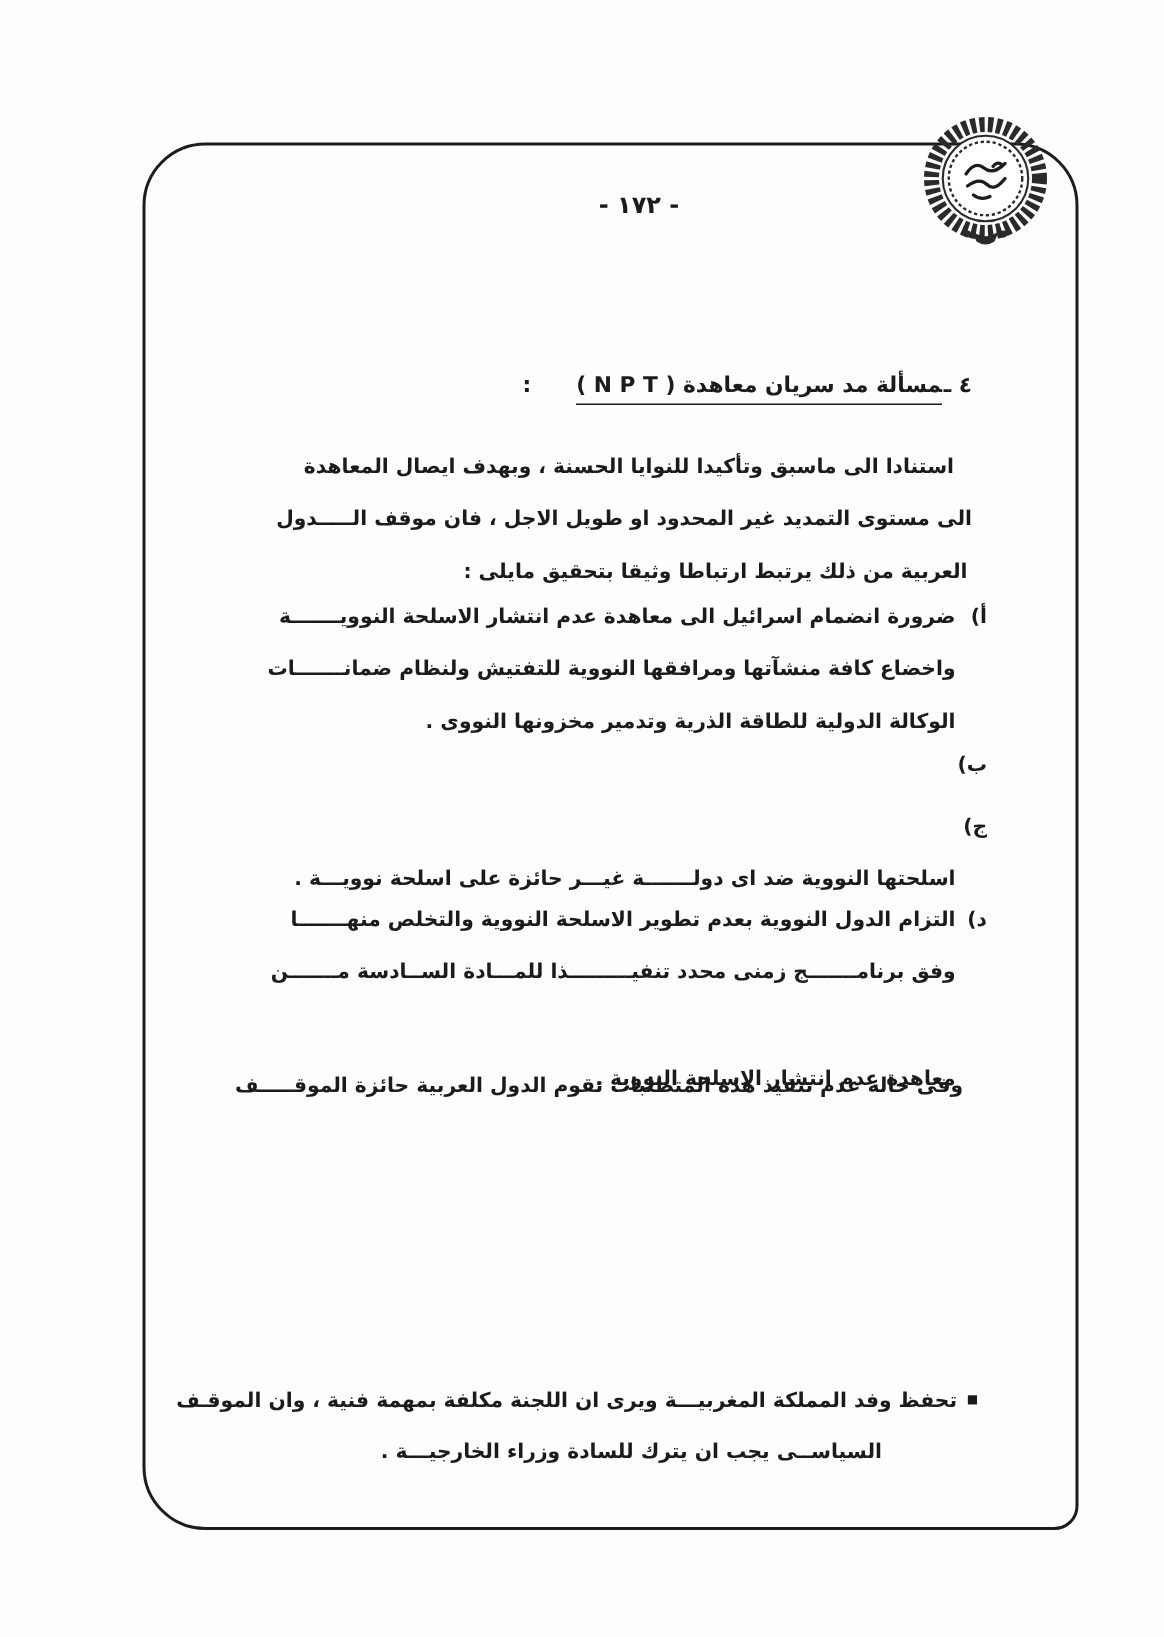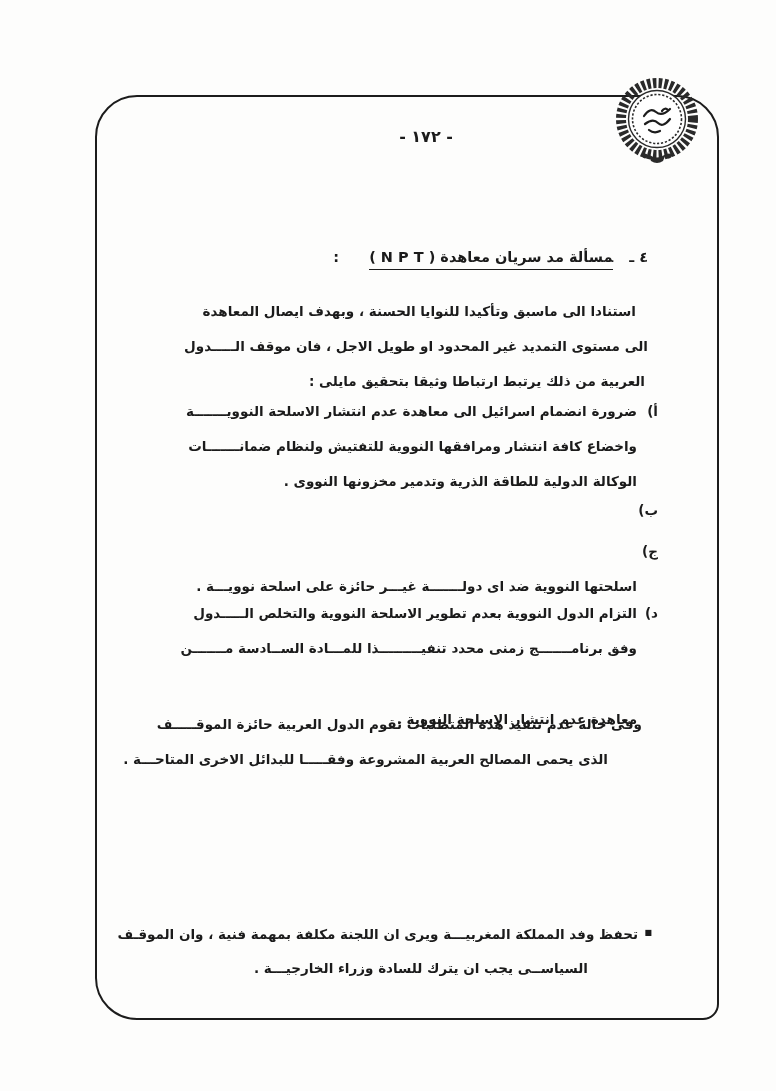--- a/index.html
+++ b/index.html
@@ -26,21 +26,21 @@
     position:absolute;top:127px;left:346px;width:160px;
     text-align:center;
     font-weight:bold;font-size:16px;letter-spacing:1px;
     direction:rtl;
   }
   .heading{
     position:absolute;top:249px;right:128px;
     direction:rtl;white-space:nowrap;
     font-weight:bold;font-size:14.5px;
   }
-  .heading .num{margin-left:16px;}
+  .heading .num{margin-left:1px;}
   .heading .u{
     border-bottom:1.6px solid #1b1b1b;
     padding-bottom:4px;
   }
   .heading .colon{margin-right:30px;}
   .line{
     position:absolute;
     direction:rtl;white-space:nowrap;
     font-weight:bold;font-size:13.5px;line-height:1.25;
     text-align:right;
@@ -86,33 +86,32 @@
   <div class="heading">
     <span class="num">٤ ـ</span><span class="u">مسألة مد سريان معاهدة ( N P T )</span><span class="colon">:</span>
   </div>
 
   <div class="line" style="top:303px;right:140px">استنادا الى ماسبق  وتأكيدا للنوايا الحسنة ، وبهدف ايصال المعاهدة</div>
   <div class="line" style="top:338px;right:128px">الى مستوى التمديد  غير المحدود او طويل الاجل ،  فان موقف الـــــدول</div>
   <div class="line" style="top:373px;right:131px">العربية  من ذلك يرتبط ارتباطا وثيقا  بتحقيق مايلى :</div>
 
   <div class="item-label" style="top:403px">أ)</div>
   <div class="line" style="top:403px;right:139px">ضرورة انضمام اسرائيل الى معاهدة عدم انتشار الاسلحة النوويـــــــة</div>
-  <div class="line" style="top:438px;right:139px">واخضاع كافة انتشار ومرافقها النووية للتفتيش ولنظام ضمانـــــــات</div>
+  <div class="line" style="top:438px;right:139px">واخضاع كافة منشآتها ومرافقها النووية للتفتيش ولنظام ضمانـــــــات</div>
   <div class="line" style="top:473px;right:139px">الوكالة الدولية للطاقة الذرية وتدمير مخزونها النووى .</div>
 
   <div class="item-label" style="top:502px">ب)</div>
 
   <div class="item-label" style="top:543px">ج)</div>
   <div class="line" style="top:578px;right:139px">اسلحتها النووية ضد اى دولـــــــة غيـــر حائزة على اسلحة نوويـــة .</div>
 
   <div class="item-label" style="top:605px">د)</div>
-  <div class="line" style="top:605px;right:139px">التزام الدول النووية بعدم تطوير الاسلحة النووية والتخلص الـــــدول</div>
+  <div class="line" style="top:605px;right:139px">التزام الدول النووية بعدم تطوير الاسلحة النووية والتخلص منهـــــــا</div>
   <div class="line" style="top:640px;right:139px">وفق برنامـــــــج زمنى محدد تنفيـــــــــذا للمـــادة الســادسة مـــــــن</div>
   <div class="line" style="top:711px;right:139px">معاهدة عدم انتشار الاسلحة النووية .</div>
 
   <div class="line" style="top:716px;right:134px">وفى حالة عدم تنفيذ هذه المتطلبات تقوم الدول العربية حائزة الموقـــــف</div>
-  <div class="line" style="top:751px;right:168px">الذى يحمى المصالح العربية المشروعة  وفقـــــا للبدائل الاخرى المتاحـــة .</div>
 
   <span class="fn-marker">■</span>
   <div class="line" style="top:926px;right:138px">تحفظ وفد المملكة المغربيـــة ويرى ان اللجنة مكلفة بمهمة فنية ،  وان الموقـف</div>
   <div class="line" style="top:960px;right:188px">السياســى يجب ان يترك للسادة وزراء  الخارجيـــة  .</div>
 
 </div>
 
 </body></html>

